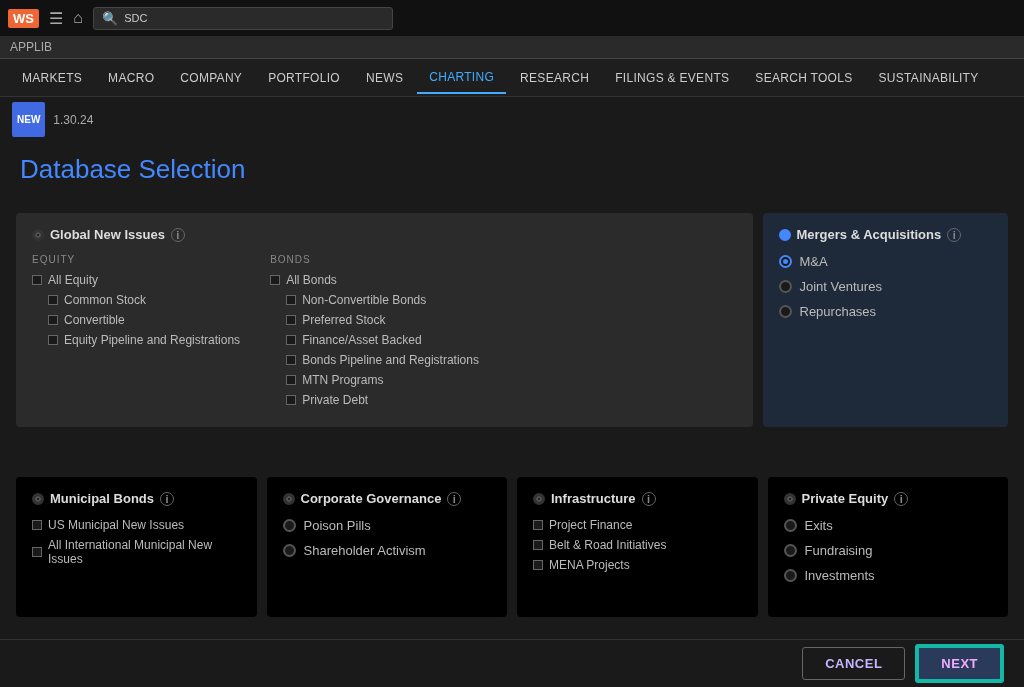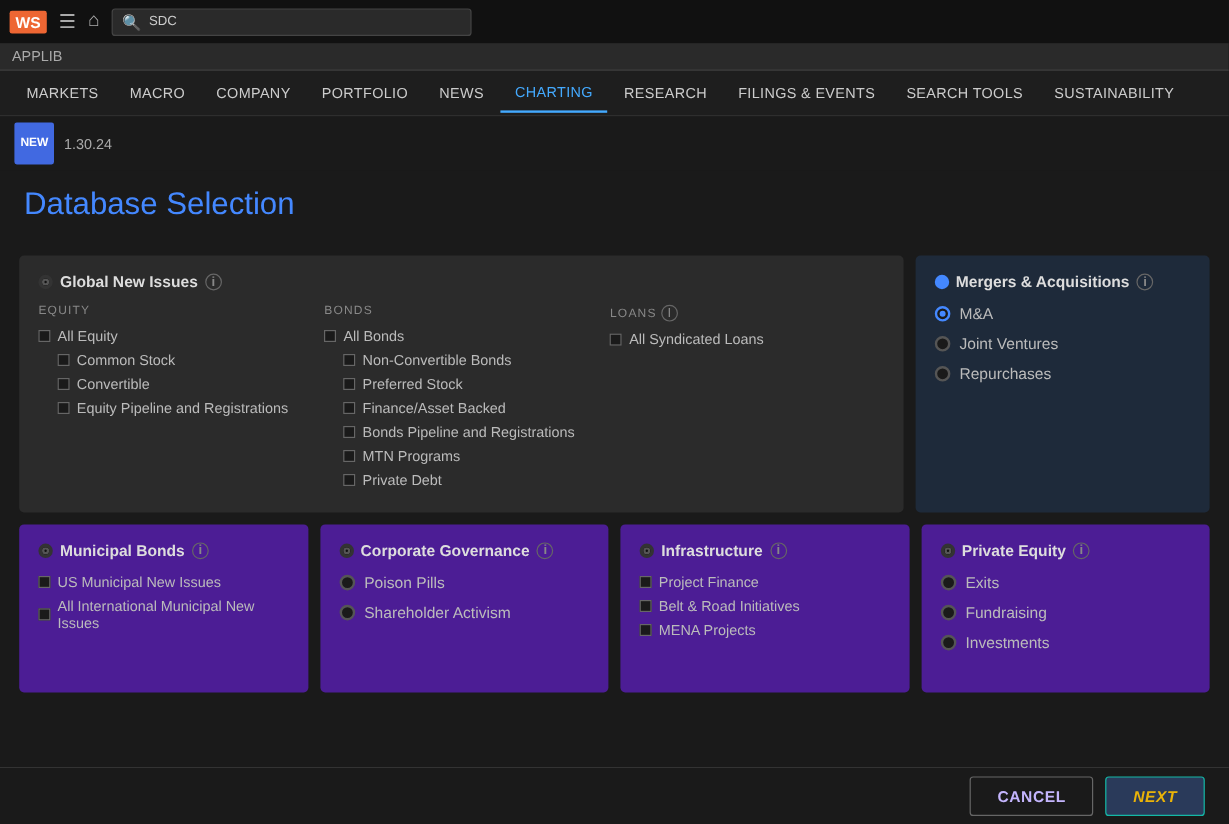--- a/index.html
+++ b/index.html
@@ -242,24 +242,25 @@
     }
 
     
     .bottom-row {
       display: grid;
       grid-template-columns: 1fr 1fr 1fr 1fr;
       gap: 10px;
       margin-top: 0;
     }
     .bottom-card {
-      background: #4c1d95;
+      background: #000000;
       border-radius: 4px;
       padding: 14px 16px;
       min-height: 140px;
+      margin-top: 40px;
     }
 
     
     .footer {
       position: fixed;
       bottom: 0;
       width: 1024px;
       background: #1a1a1a;
       border-top: 1px solid #333;
       display: flex;
@@ -277,23 +278,22 @@
       cursor: pointer;
       letter-spacing: 0.5px;
     }
     .btn-cancel {
       background: transparent;
       border: 1px solid #666;
       color: #c4b5fd;
     }
     .btn-next {
       background: #2a3a5a;
-      border: 1px solid #14b8a6;
-      color: #eab308;
-      font-style: italic;
+      border: 4px solid #14b8a6;
+      color: #f0abfc;
     }
   </style>
 </head>
 <body>
 
 <div class="top-bar">
   <span class="ws-logo">WS</span>
   <span class="hamburger">☰</span>
   <span class="home-icon">⌂</span>
   <div class="search-bar">
@@ -387,30 +387,20 @@
           <div class="checkbox-item indent">
             <span class="cb"></span>
             <span>MTN Programs</span>
           </div>
           <div class="checkbox-item indent">
             <span class="cb"></span>
             <span>Private Debt</span>
           </div>
         </div>
 
-        <div>
-          <div class="col-header">
-            <span>LOANS</span>
-            <span class="info-icon">i</span>
-          </div>
-          <div class="checkbox-item">
-            <span class="cb"></span>
-            <span>All Syndicated Loans</span>
-          </div>
-        </div>
       </div>
     </div>
 
     <div class="card" style="background:#1e2a3a;">
       <div class="card-title">
         <span class="radio-filled selected" style="border-color:#4488ff;background:#4488ff;box-shadow:none;"></span>
         <span>Mergers &amp; Acquisitions</span>
         <span class="info-icon">i</span>
       </div>
       <div>

